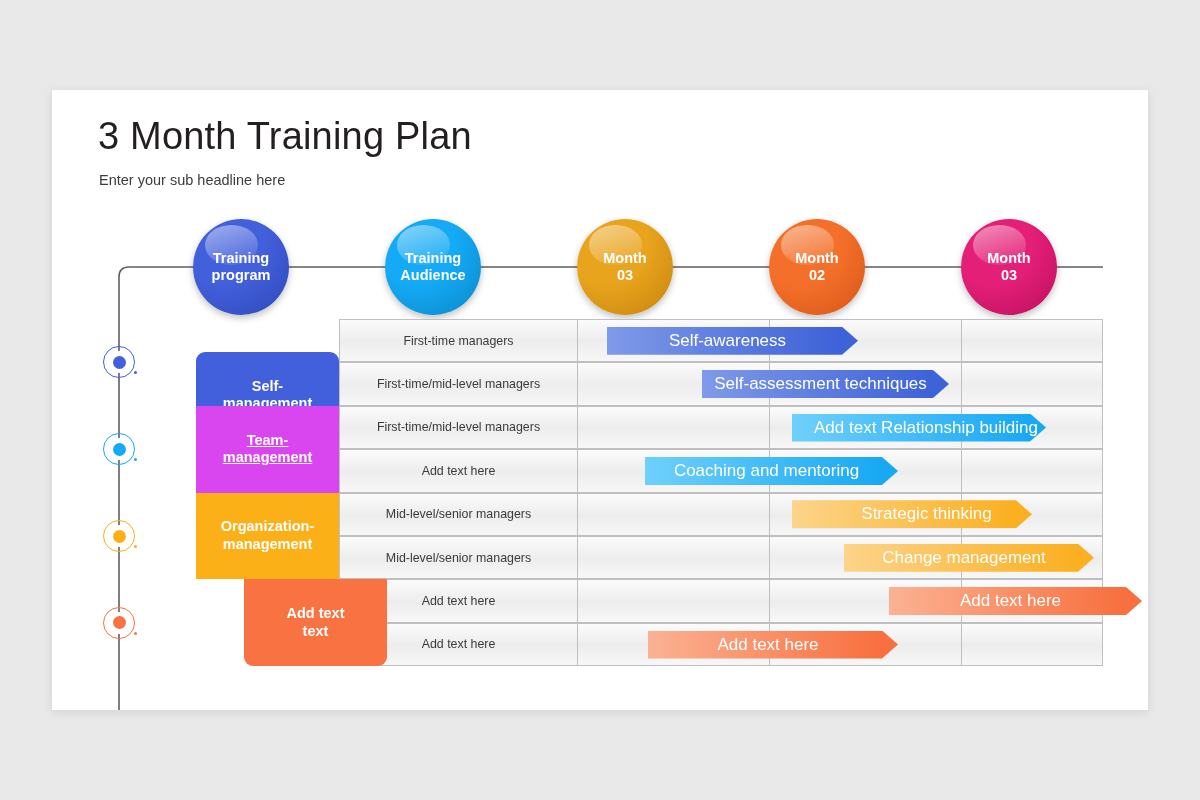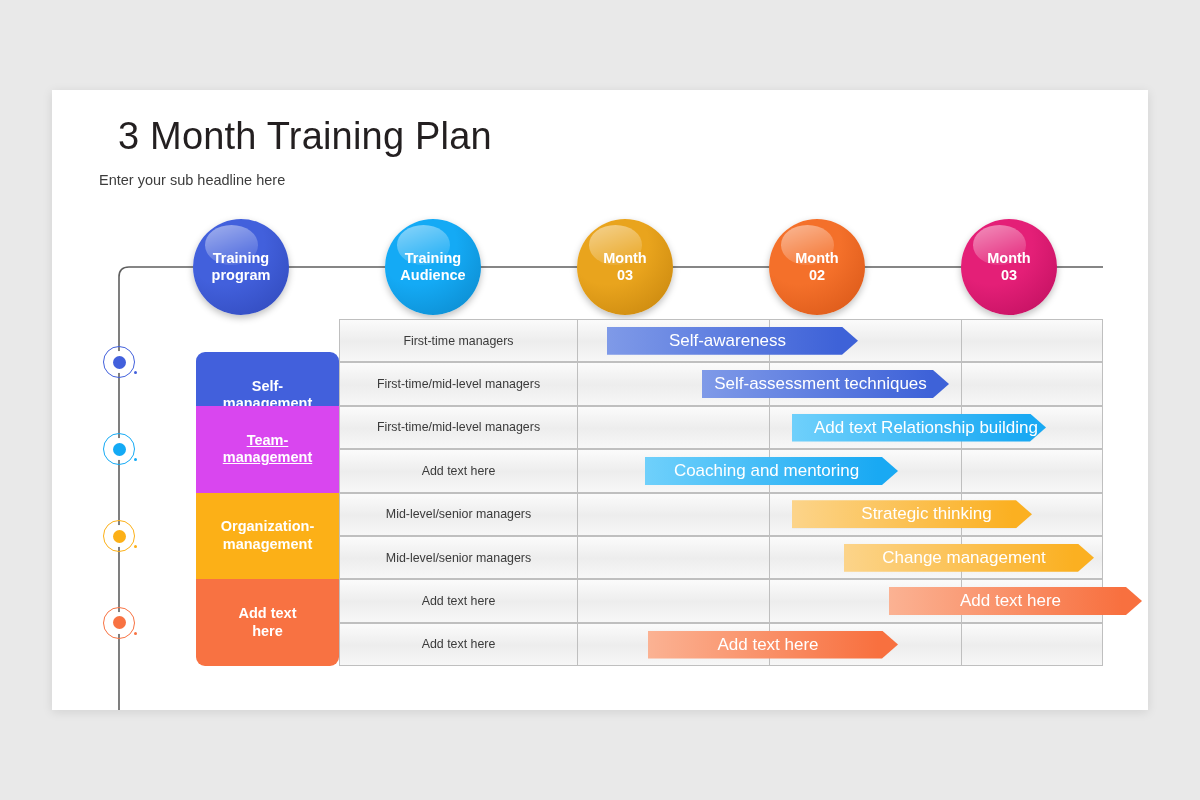--- a/index.html
+++ b/index.html
@@ -29,21 +29,20 @@
   
   #page-title {
     position: absolute;
     left: 46px;
     top: 25px;
     font-size: 38px;
     font-weight: 400;
     color: #231f20;
     letter-spacing: 0.2px;
     white-space: nowrap;
-    margin-left: 20px;
   }
   #page-subtitle {
     position: absolute;
     left: 47px;
     top: 82px;
     font-size: 14.5px;
     color: #3c3c3c;
     white-space: nowrap;
   }
 
@@ -136,21 +135,21 @@
     align-items: center;
     justify-content: center;
     text-align: center;
     color: #ffffff;
     font-size: 14.5px;
     font-weight: bold;
     line-height: 1.22;
     z-index: 3;
   }
   .category-block.first { border-top-left-radius: 9px; border-top-right-radius: 9px; margin-top: 33px; }
-  .category-block.last  { border-bottom-left-radius: 9px; border-bottom-right-radius: 9px; }
+  .category-block.last  { border-bottom-left-radius: 9px; border-bottom-right-radius: 9px; margin-left: 48px; }
 
   
   .gantt-bar {
     position: absolute;
     height: 28px;
     display: flex;
     align-items: center;
     justify-content: center;
     color: #ffffff;
     font-size: 17px;
@@ -287,21 +286,21 @@
         <div class="category-block first" style="top: 0px; background: rgb(66, 96, 220);">
           <span><span>Self-</span><br><span>management</span></span>
         </div>
         <div class="category-block" style="top: 86.8px; background: #d946ef; text-decoration: underline;">
           <span><span>Team-</span><br><span>management</span></span>
         </div>
         <div class="category-block" style="top: 173.6px; background: rgb(252, 176, 23);">
           <span><span>Organization-</span><br><span>management</span></span>
         </div>
         <div class="category-block last" style="top: 260.4px; background: rgb(248, 114, 66);">
-          <span><span>Add text</span><br><span>here</span></span>
+          <span><span>Add text</span><br><span>text</span></span>
         </div>
       </div>
     <div id="gantt-bars">
         <div class="gantt-bar" style="left: 463px; width: 251px; top: 7.7px; background: linear-gradient(90deg, rgb(127, 154, 232) 0%, rgb(62, 98, 216) 92%);">Self-awareness</div>
         <div class="gantt-bar" style="left: 558px; width: 247px; top: 51.1px; background: linear-gradient(90deg, rgb(127, 154, 232) 0%, rgb(62, 98, 216) 92%);">Self-assessment techniques</div>
         <div class="gantt-bar" style="left: 648px; width: 254px; top: 94.5px; background: linear-gradient(90deg, rgb(111, 208, 251) 0%, rgb(25, 169, 243) 92%); padding-left: 24px;">Add text Relationship building</div>
         <div class="gantt-bar" style="left: 501px; width: 253px; top: 137.9px; background: linear-gradient(90deg, rgb(111, 208, 251) 0%, rgb(25, 169, 243) 92%);">Coaching and mentoring</div>
         <div class="gantt-bar" style="left: 648px; width: 240px; top: 181.3px; background: linear-gradient(90deg, rgb(252, 212, 138) 0%, rgb(251, 176, 33) 92%); padding-left: 39px;">Strategic thinking</div>
         <div class="gantt-bar" style="left: 700px; width: 250px; top: 224.7px; background: linear-gradient(90deg, rgb(252, 212, 138) 0%, rgb(251, 176, 33) 92%);">Change management</div>
         <div class="gantt-bar" style="left: 745px; width: 253px; top: 268.1px; background: linear-gradient(90deg, rgb(251, 178, 147) 0%, rgb(248, 112, 63) 92%);">Add text here</div>

